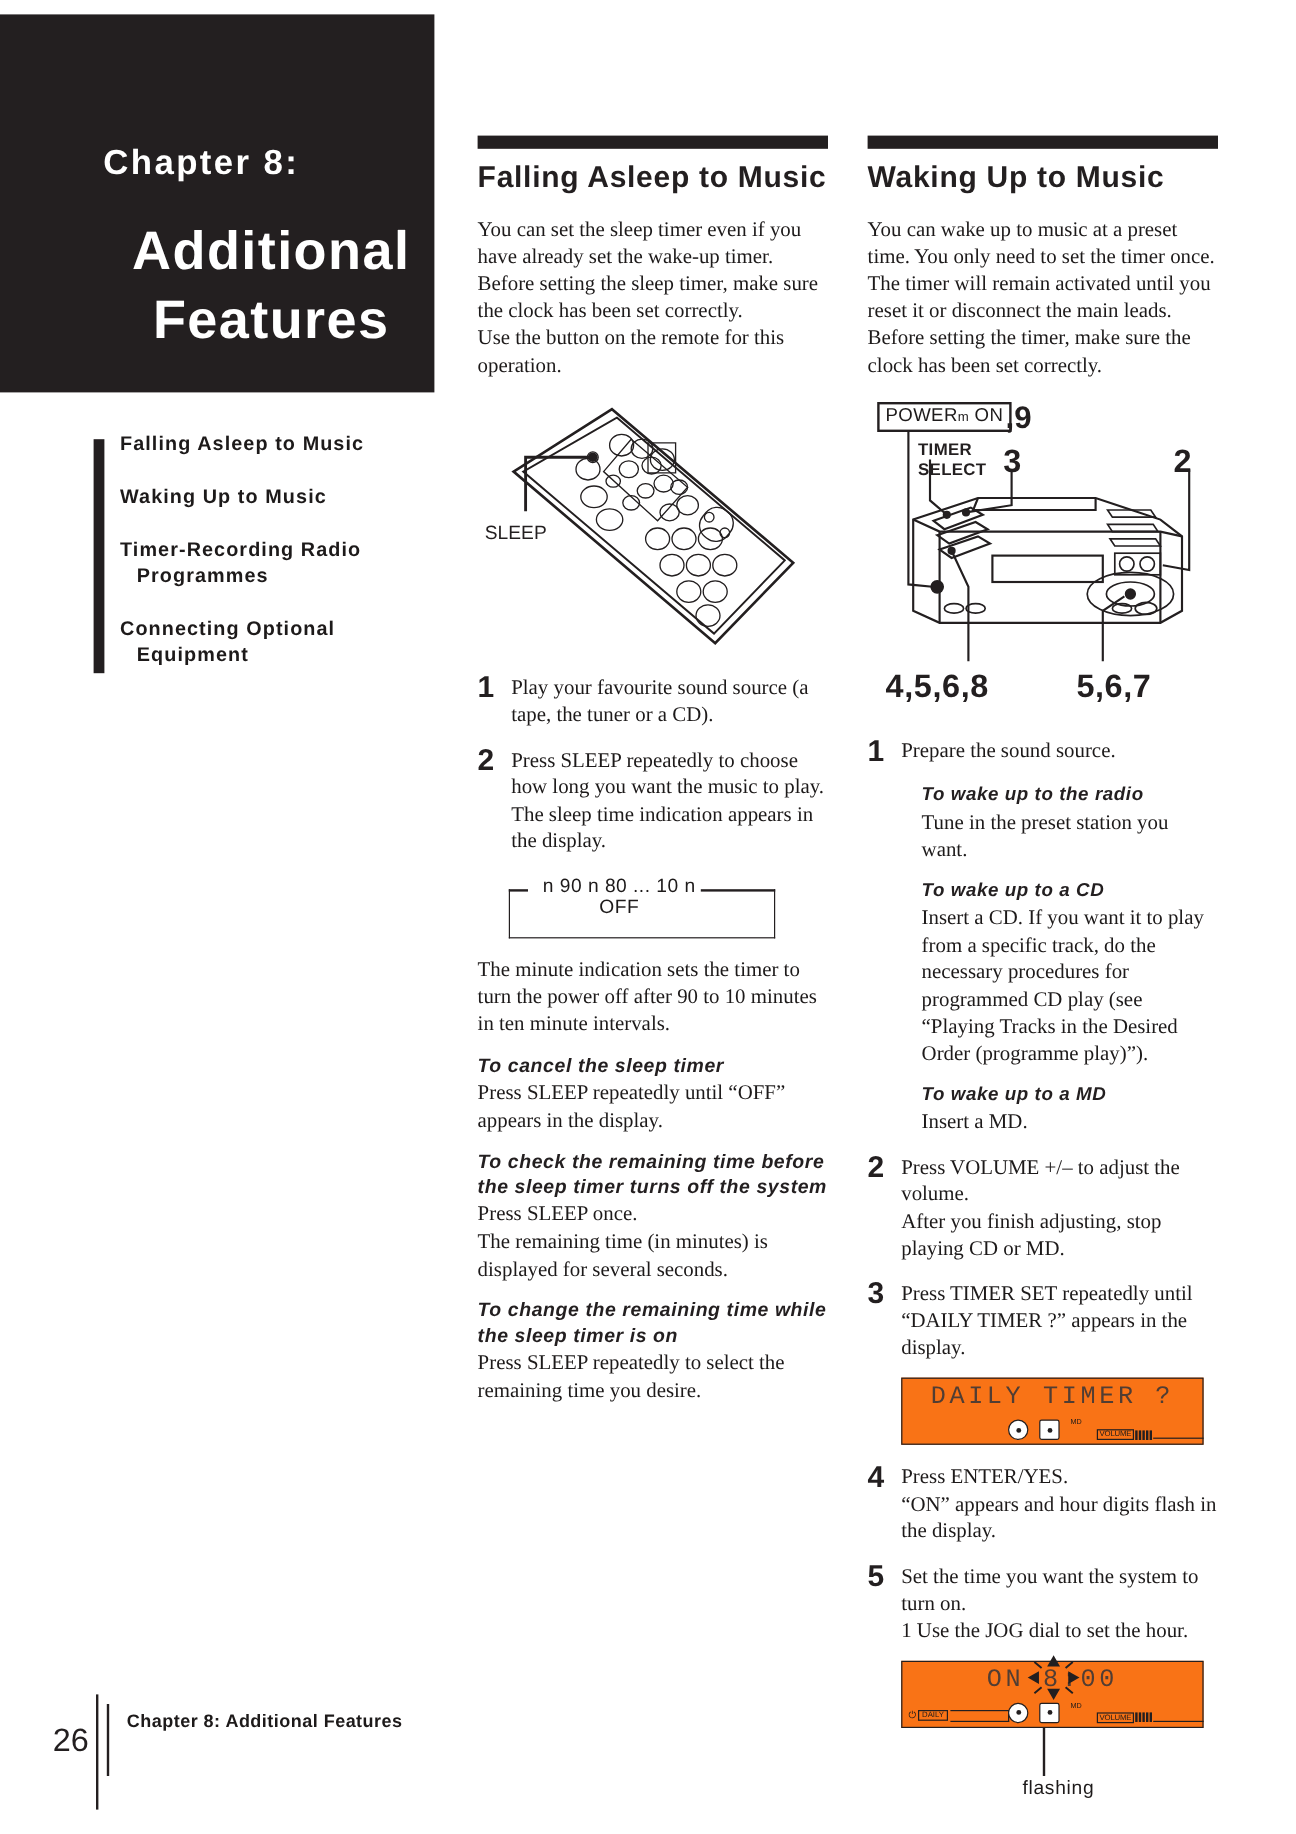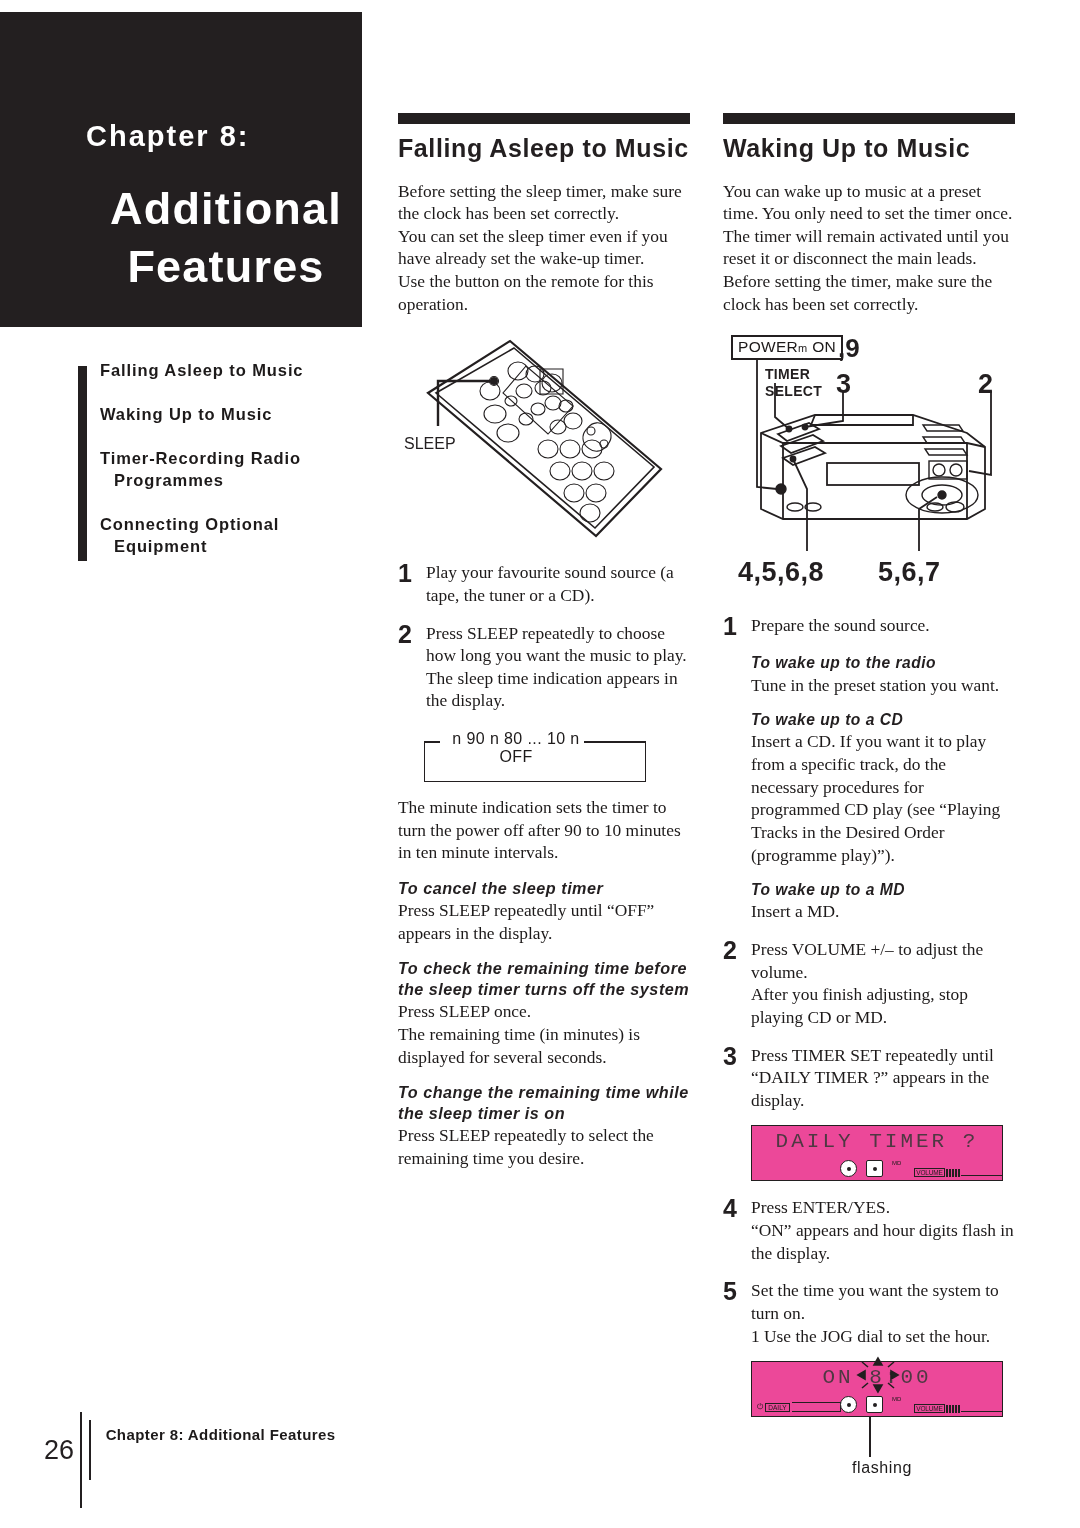--- a/index.html
+++ b/index.html
@@ -103,26 +103,26 @@
   }
   .power-box .tiny{ font-size:11px; }
   .c-9{ left:115px; top:4px; font-size:26px; }
   .c-tsel{
     left:42px; top:37px; font-size:14px; font-weight:bold; line-height:1.18;
     letter-spacing:0.3px;
   }
   .c-3{ left:113px; top:40px; font-size:27px; }
   .c-2{ left:255px; top:40px; font-size:27px; }
   .c-458{ left:15px; top:228px; font-size:27px; letter-spacing:0.5px;}
-  .c-567{ left:155px; top:228px; font-size:27px; letter-spacing:0.5px;}
+  .c-567{ left:174px; top:228px; font-size:27px; letter-spacing:0.5px;}
 
   
   .lcd{
     position:relative; margin:14px 0 0 28px; width:250px; height:54px;
-    border:1.8px solid #231f20; background:#ec4899;
+    border:1.8px solid #231f20; background:#f97316;
   }
   .lcd-main{
     position:absolute; left:0; right:0; top:4px; text-align:center;
     font-family:"Liberation Mono", monospace; font-size:21px; letter-spacing:3px;
     color:#3a3637;
   }
   .lcd-main.dotted{ opacity:.88; }
   .lcd-icons{ position:absolute; left:88px; bottom:3px; display:flex; align-items:flex-end; gap:9px;}
   .disc{
     width:15px; height:15px; border:1.5px solid #231f20; border-radius:50%;
@@ -197,22 +197,22 @@
         <span>Connecting Optional</span>
         <span class="ind">Equipment</span>
       </li>
     </ul>
   </div>
 
   <div class="col col-mid">
     <div class="head-rule"></div>
     <h2 class="col-head">Falling Asleep to Music</h2>
 
+    <p class="body">You can set the sleep timer even if you have already set the wake-up timer.</p>
     <p class="body">Before setting the sleep timer, make sure the clock has been set correctly.</p>
-    <p class="body">You can set the sleep timer even if you have already set the wake-up timer.</p>
     <p class="body">Use the button on the remote for this operation.</p>
 
     <div class="remote-fig">
       <svg width="292" height="215" viewBox="0 0 292 215">
         <g fill="none" stroke="#231f20" stroke-width="2.2">
           <path d="M112 10 L263 138 L198 205 L30 62 Z" transform="rotate(0)"></path>
         </g>
         <g fill="none" stroke="#231f20" stroke-width="1.6">
           <path d="M116 17 L256 136 L197 197 L38 62 Z"></path>
         </g>
@@ -358,21 +358,21 @@
         <circle cx="82" cy="98" r="3.4" fill="#231f20"></circle>
         <circle cx="70" cy="130" r="3.4" fill="#231f20"></circle>
       </svg>
     </div>
 
     <div class="step">
       <div class="step-num">1</div>
       <div class="step-txt">Prepare the sound source.</div>
     </div>
 
-    <div style="margin-left:28px">
+    <div style="margin-left:45px">
       <p class="subhead it gap">To wake up to the radio</p>
       <p class="body">Tune in the preset station you want.</p>
 
       <p class="subhead it gap">To wake up to a CD</p>
       <p class="body">Insert a CD. If you want it to play from a specific track, do the necessary procedures for programmed CD play (see “Playing Tracks in the Desired Order (programme play)”).</p>
 
       <p class="subhead it gap">To wake up to a MD</p>
       <p class="body">Insert a MD.</p>
     </div>
 

